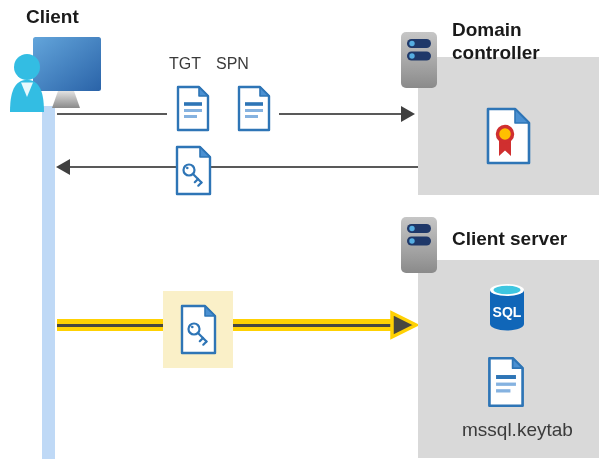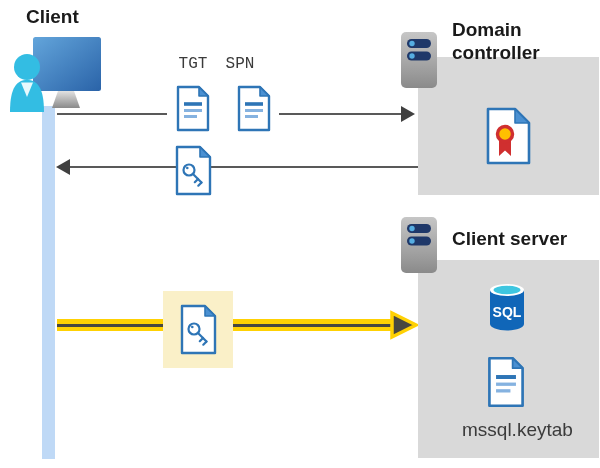--- a/index.html
+++ b/index.html
@@ -11,21 +11,21 @@
     --cert-gold:#FFC000; --sql-body:#1066B8; --sql-top:#3EC6E0;
     --text-dark:#1A1A1A; --text-gray:#3B3B3B;
   }
   html,body{margin:0;padding:0;background:#fff;}
   .canvas{
     position:relative;width:600px;height:468px;background:#fff;overflow:hidden;
     font-family:"Liberation Sans",sans-serif;
   }
   .abs{position:absolute;}
   .label{color:var(--text-dark);font-weight:700;font-size:19px;line-height:23px;}
-  .sublabel{color:var(--text-gray);font-weight:400;font-size:16px;text-align:center;font-family:Liberation Mono, monospace;}
+  .sublabel{color:var(--text-gray);font-weight:400;font-size:16px;text-align:left;}
   .graybox{background:var(--box-gray);}
   .lifeline{background:var(--lifeline-blue);}
   .hline{background:var(--arrow-gray);}
   .yellow-band{background:var(--yellow);}
   .yellow-stripe{background:var(--yellow-dark);}
   .highlight-box{background:var(--highlight-bg);}
   .whitepatch{background:#fff;}
   .keytab{color:var(--text-gray);font-size:19px;font-weight:400;text-align:left;padding-left:44px;}
   svg{display:block;}
 </style>

